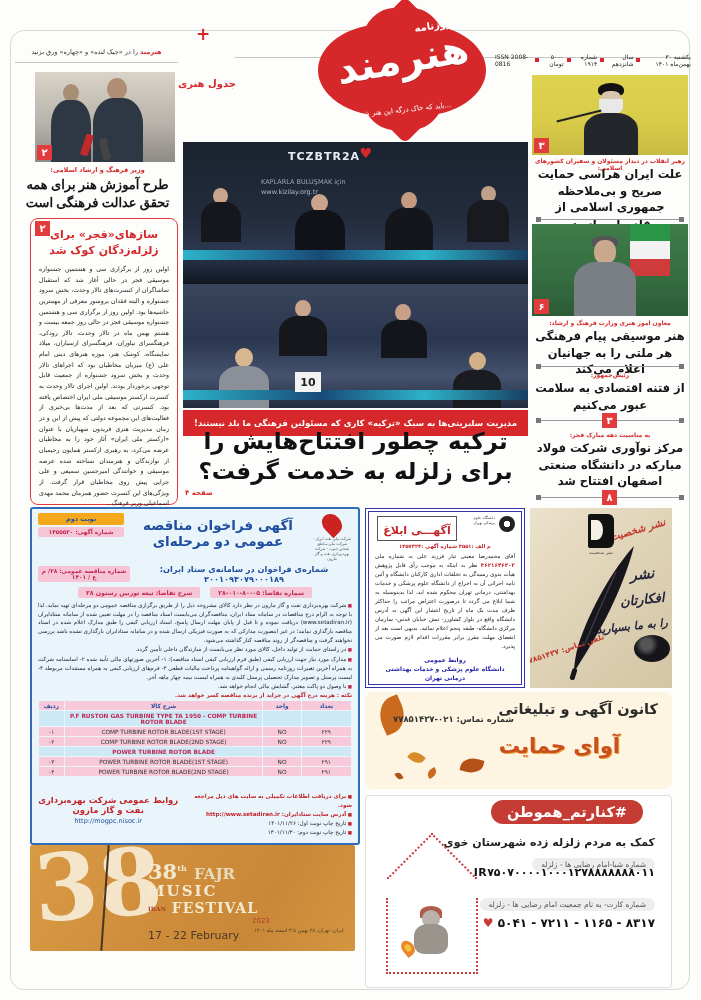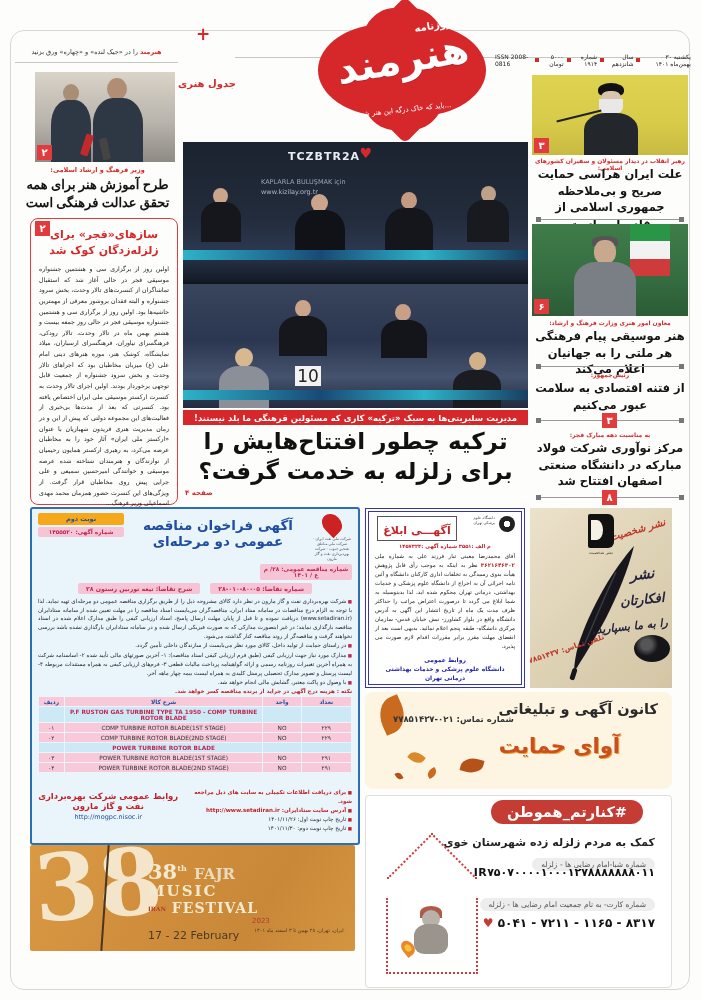--- a/index.html
+++ b/index.html
@@ -46,21 +46,21 @@
   .mic { position:absolute; width:8px; height:22px; background:#c02a2c; border-radius:2px; }
 
   .photo-telethon { left:183px; top:142px; width:345px; height:266px; background:#10151e; }
   .tele-top { position:absolute; left:0; top:0; width:100%; height:140px; background:linear-gradient(180deg,#1b2330 0%,#232c3c 55%,#2c3850 78%,#131a26 100%); }
   .tele-bot { position:absolute; left:0; top:142px; width:100%; height:124px; background:linear-gradient(180deg,#39455c 0%,#2b3750 45%,#46536e 75%,#222b3e 100%); }
   .tele-title { position:absolute; left:105px; top:8px; color:#e8ecf2; font-weight:800; font-size:11px; letter-spacing:1px; direction:ltr; }
   .tele-heart { position:absolute; left:175px; top:4px; width:14px; height:14px; color:#d6282a; font-size:14px; line-height:14px; }
   .tele-sub { position:absolute; left:78px; top:36px; color:#9aa4b4; font-size:6.5px; direction:ltr; }
   .tele-url { position:absolute; left:78px; top:46px; color:#aeb8c8; font-size:6.5px; direction:ltr; }
   .tele-desk { position:absolute; left:0; width:100%; height:10px; background:linear-gradient(90deg,#2db3c9,#184a77 40%,#2db3c9 70%,#173f63); }
-  .tele-num { position:absolute; left:112px; top:224px; width:26px; height:20px; background:#f2f2f2; color:#222; font-size:17px; font-weight:normal; display:flex; align-items:center; justify-content:center; }
+  .tele-num { position:absolute; left:112px; top:230px; width:26px; height:20px; background:#f2f2f2; color:#222; font-size:11px; font-weight:bold; display:flex; align-items:center; justify-content:center; }
   .fig .head { background:#caa58c; }
   .fig .torso { background:#15171c; }
 
   .photo-leader { left:532px; top:75px; width:156px; height:80px; background:linear-gradient(180deg,#ded251 0%,#d8cb4a 60%,#c7ba41 100%); }
   .leader-turban { position:absolute; left:66px; top:8px; width:26px; height:14px; background:#111; border-radius:50% 50% 40% 40%; }
   .leader-face { position:absolute; left:69px; top:16px; width:20px; height:16px; background:#d9c4ad; border-radius:40%; }
   .leader-beard { position:absolute; left:67px; top:24px; width:24px; height:16px; background:#e8e8e8; border-radius:0 0 50% 50%; }
   .leader-robe { position:absolute; left:52px; top:38px; width:54px; height:42px; background:#23262b; border-radius:40% 40% 0 0; }
   .leader-mic { position:absolute; left:24px; top:40px; width:46px; height:2px; background:#222; transform:rotate(-14deg); }
 
@@ -82,21 +82,21 @@
 
   .k1 { left:15px; top:166px; width:165px; font-size:6.5px; }
   .h1 { left:15px; top:176px; width:165px; font-size:13px; line-height:1.4;font-family:Liberation Serif, serif; }
 
   .redbox { position:absolute; left:30px; top:218px; width:148px; height:287px; border:1.5px solid #e23b3d; border-radius:8px; padding:8px 8px 4px; }
   .redbox .pbadge { left:4px; top:2px; }
   .redbox-hl { color:#d6282a; font-weight:800; font-size:11px; text-align:center; line-height:1.45; }
   .redbox-body { margin-top:5px; font-size:6.2px; line-height:1.72; text-align:justify; color:#222; }
   .redbox-cont { margin-top:3px; color:#d6282a; font-weight:bold; font-size:6.5px; text-align:left; }
 
-  .caption-strip { position:absolute; left:183px; top:410px; width:345px; height:15px; background:#d6282a; color:#fff;
+  .caption-strip { position:absolute; left:183px; top:410px; width:345px; height:26px; background:#d6282a; color:#fff;
                    font-size:8.5px; font-weight:bold; display:flex; align-items:center; justify-content:center; }
   .main-hl { position:absolute; left:183px; top:427px; width:345px; font-size:23px; font-weight:900; color:#111;
              text-align:center; line-height:1.3; }
   .pageref { position:absolute; left:185px; top:489px; color:#d6282a; font-size:7px; font-weight:bold; }
 
   .rk1 { left:532px; top:157px; width:156px; font-size:6px; }
   .rh1 { left:532px; top:166px; width:156px; font-size:11.5px; line-height:1.45; }
   .rsep1 { left:536px; top:219px; width:148px; }
   .rk2 { left:532px; top:319px; width:156px; font-size:6px; }
   .rh2 { left:532px; top:328px; width:156px; font-size:11.5px; line-height:1.45; }
@@ -359,20 +359,21 @@
         <div class="flame"></div>
         <div class="t-logo-cap">شرکت ملی نفت ایران - شرکت ملی مناطق نفتخیز جنوب - شرکت بهره‌برداری نفت و گاز مارون</div>
       </div>
       <div class="t-title">آگهی فراخوان مناقصه عمومی دو مرحله‌ای</div>
       <div class="t-badges">
         <div class="badge-orange">نوبت دوم</div>
         <div class="badge-pink">شماره آگهی: ۱۴۵۵۵۲۰</div>
       </div>
     </div>
     <div class="t-sub">
+      <div class="t-sub-text">شماره‌ی فراخوان در سامانه‌ی ستاد ایران: ۲۰۰۱۰۹۳۰۷۹۰۰۰۱۸۹</div>
       <div class="badge-pink">شماره مناقصه عمومی: ۲۸/ م ع / ۱۴۰۱</div>
     </div>
     <div class="t-brow">
       <div class="badge-pink">شماره تقاضا: ۰۵-۸۰-۰۱۰-۲۸</div>
       <div class="badge-pink">شرح تقاضا: تیغه توربین رستون ۲۸</div>
     </div>
     <div class="t-body">
       <p>شرکت بهره‌برداری نفت و گاز مارون در نظر دارد کالای مشروحه ذیل را از طریق برگزاری مناقصه عمومی دو مرحله‌ای تهیه نماید. لذا با توجه به الزام درج مناقصات در سامانه ستاد ایران، مناقصه‌گران می‌بایست اسناد مناقصه را در مهلت تعیین شده از سامانه ستادایران (www.setadiran.ir) دریافت نموده و تا قبل از پایان مهلت ارسال پاسخ، اسناد ارزیابی کیفی را طبق مدارک اعلام شده در اسناد مناقصه بارگذاری نمایند؛ در غیر اینصورت مدارکی که به صورت فیزیکی ارسال شده و در سامانه ستادایران بارگذاری نشده باشد بررسی نخواهند گرفت و مناقصه‌گر از روند مناقصه کنار گذاشته می‌شود.</p>
       <p>در راستای حمایت از تولید داخل، کالای مورد نظر می‌بایست از سازندگان داخلی تأمین گردد.</p>
       <p>مدارک مورد نیاز جهت ارزیابی کیفی (طبق فرم ارزیابی کیفی اسناد مناقصه): ۱- آخرین صورتهای مالی تأیید شده ۲- اساسنامه شرکت به همراه آخرین تغییرات روزنامه رسمی و ارائه گواهینامه پرداخت مالیات قطعی ۳- فرم‌های ارزیابی کیفی به همراه مستندات مربوطه ۴- لیست پرسنل و تصویر مدارک تحصیلی پرسنل کلیدی به همراه لیست بیمه چهار ماهه آخر.</p>

